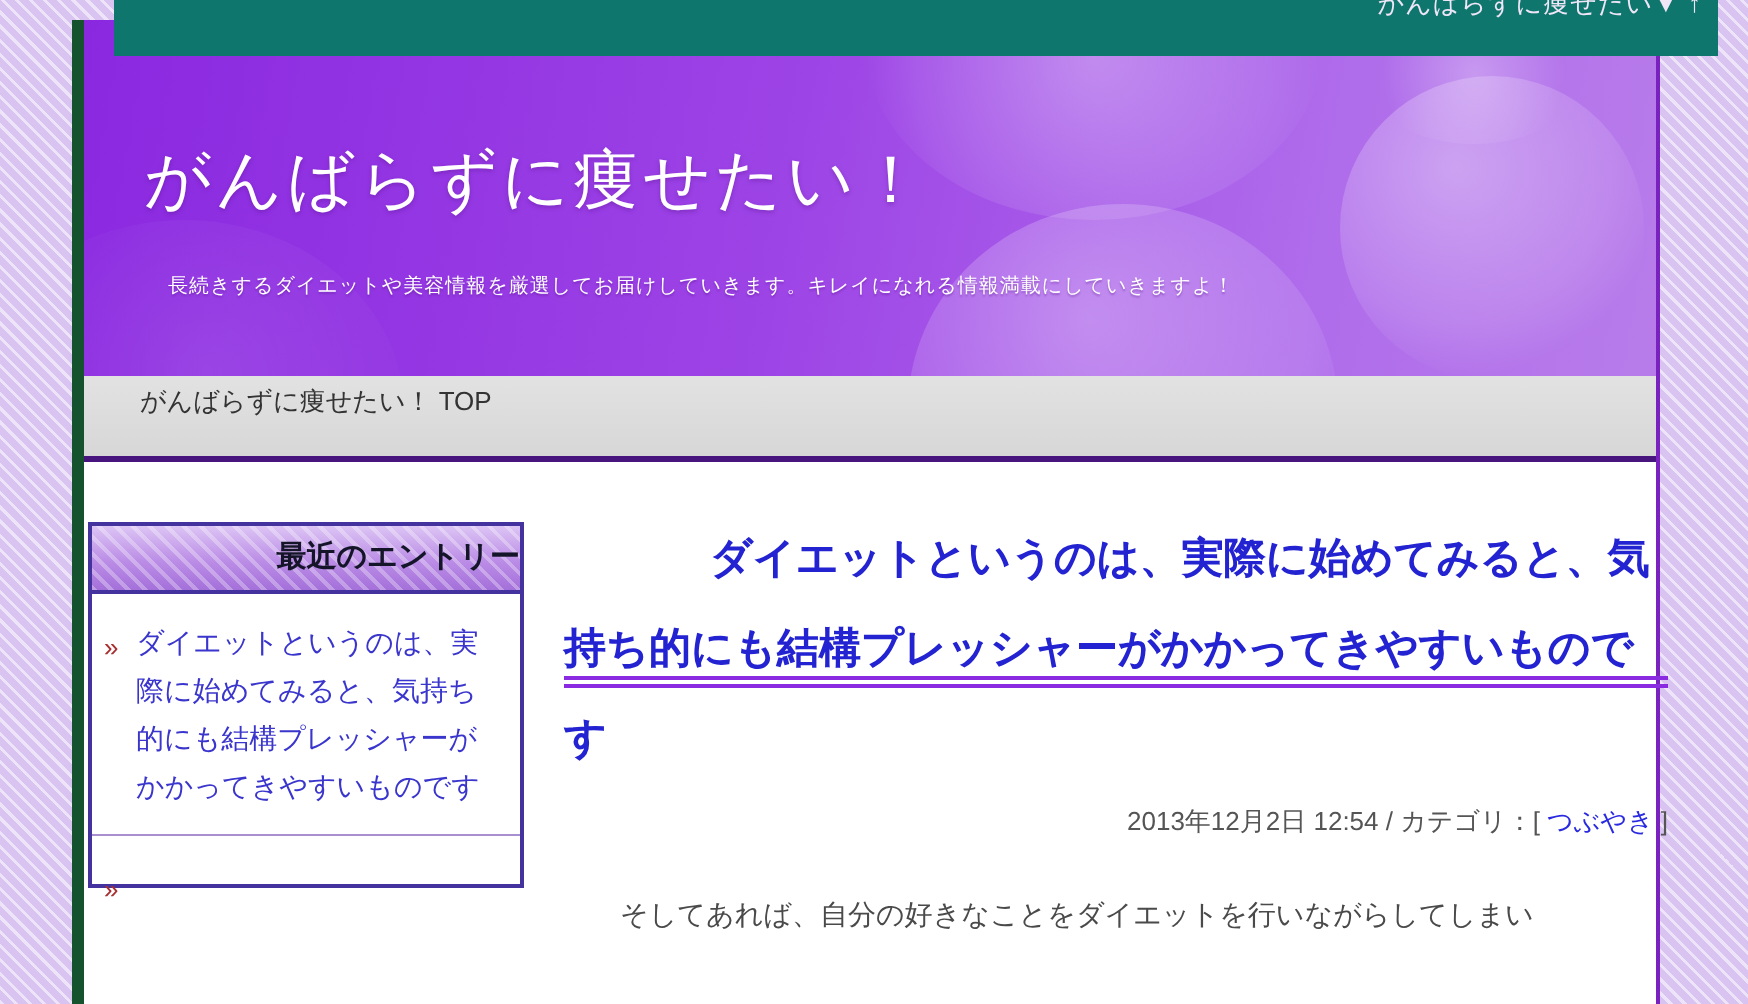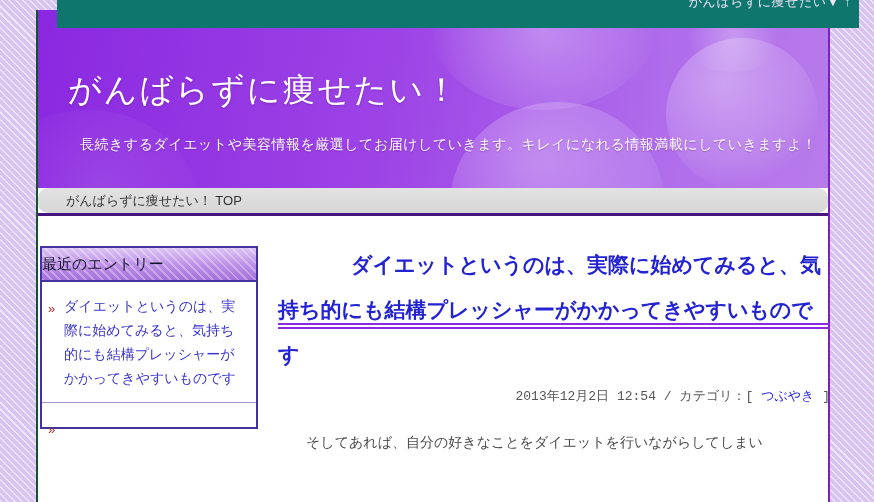--- a/index.html
+++ b/index.html
@@ -17,21 +17,21 @@
     background:#0f766e;overflow:hidden;z-index:6;margin-left:27px;
   }
   .topbar-link{
     position:absolute;top:-7px;right:8px;white-space:nowrap;
     font-size:13px;color:#efe6f7;letter-spacing:.5px;cursor:pointer;
   }
   
   .page{
     position:absolute;left:36px;top:10px;width:794px;height:492px;
     box-sizing:border-box;background:#ffffff;
-    border-left:2px solid #14532d;border-right:2px solid #7a22c0;
+    border-left:6px solid #14532d;border-right:2px solid #7a22c0;
   }
   
   .header{
     position:relative;height:178px;overflow:hidden;
     background:linear-gradient(100deg,#8a28e0 0%,#9d44e6 45%,#af6ceb 78%,#b87cea 100%);
   }
   .bubble{position:absolute;border-radius:50%;pointer-events:none;}
   .b1{left:390px;top:-80px;width:230px;height:180px;
       background:radial-gradient(circle at 50% 55%,rgba(255,255,255,.30),rgba(255,255,255,.08) 60%,rgba(255,255,255,0) 75%);}
   .b2{left:628px;top:28px;width:152px;height:152px;
@@ -40,38 +40,38 @@
       background:radial-gradient(circle at 42% 28%,rgba(255,255,255,.30),rgba(255,255,255,.10) 58%,rgba(255,255,255,0) 75%);}
   .b4{left:640px;top:-8px;width:110px;height:70px;
       background:radial-gradient(circle,rgba(255,255,255,.28),rgba(255,255,255,0) 70%);}
   .b5{left:-60px;top:100px;width:220px;height:190px;
       background:radial-gradient(circle at 55% 40%,rgba(255,255,255,.10),rgba(255,255,255,0) 70%);}
   .site-title{
     position:absolute;left:30px;top:58px;font-size:33px;color:#ffffff;
     letter-spacing:2px;cursor:pointer;text-shadow:0 1px 2px rgba(90,20,140,.4);
   }
   .site-desc{
-    position:absolute;left:42px;top:126px;font-size:14px;color:#ffffff;
+    position:absolute;left:42px;top:126px;font-size:10px;color:#ffffff;
     letter-spacing:.5px;text-shadow:0 1px 1px rgba(90,20,140,.4);
   }
   
-  .navbar{height:25px;background:linear-gradient(180deg,#e2e2e2,#d7d7d7);border-radius:10px;}
+  .navbar{height:40px;background:linear-gradient(180deg,#e2e2e2,#d7d7d7);}
   .nav-label{display:inline-block;margin-left:28px;font-size:13px;color:#333;
     line-height:25px;cursor:pointer;}
   .nav-underline{height:3px;background:#47157d;}
   
   .content{position:relative;height:286px;background:#ffffff;}
   
   .sidebar{
     position:absolute;left:2px;top:30px;width:218px;box-sizing:border-box;
     border:2px solid #44339e;background:#fff;
   }
   .sb-header{
-    height:32px;line-height:32px;text-align:left;
-    font-size:15px;font-weight:normal;color:#15152a;
+    height:32px;line-height:32px;text-align:right;
+    font-size:15px;font-weight:bold;color:#15152a;
     border-bottom:2px solid #44339e;
     background-color:#b98ae5;
     background-image:
       repeating-linear-gradient(45deg,rgba(255,255,255,.30) 0 2px,rgba(255,255,255,0) 2px 6px),
       linear-gradient(180deg,#dcc4f4 0%,#bb8de6 55%,#a470da 100%);
   }
   .sb-item{
     position:relative;padding:12px 10px 12px 22px;
     font-size:14px;line-height:24px;color:#3a35cc;cursor:pointer;
   }
@@ -87,21 +87,21 @@
   .orb{
     position:absolute;left:-4px;top:48px;width:36px;height:36px;border-radius:50%;
     background:radial-gradient(circle at 38% 28%,#e8d2fb 0%,#b068ef 38%,#8324dd 68%,#5f10ad 100%);
     z-index:-1;
   }
   .orb::after{
     content:"";position:absolute;left:7px;top:3px;width:20px;height:11px;border-radius:50%;
     background:rgba(255,255,255,.45);
   }
   .article-meta{
-    margin-top:58px;text-align:right;font-size:13px;color:#555;font-family:Liberation Mono, monospace;
+    margin-top:58px;text-align:right;font-size:13px;color:#555;
   }
   .meta-category{color:#2a2ae0;cursor:pointer;}
   .article-body{margin-top:24px;padding-left:28px;}
   .article-body p{margin:0;font-size:14px;color:#4a4a4a;line-height:27px;}
 </style>
 </head>
 <body>
 
 <div class="topbar">
   <span class="topbar-link">がんばらずに痩せたい▼ ↑</span>

